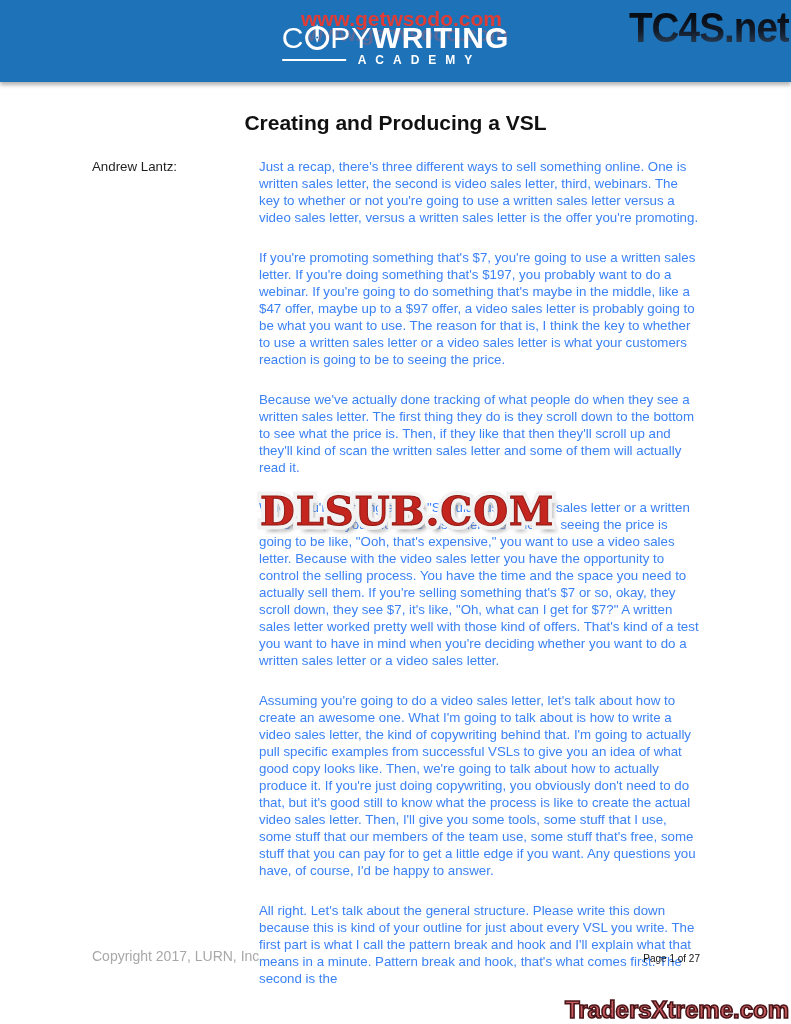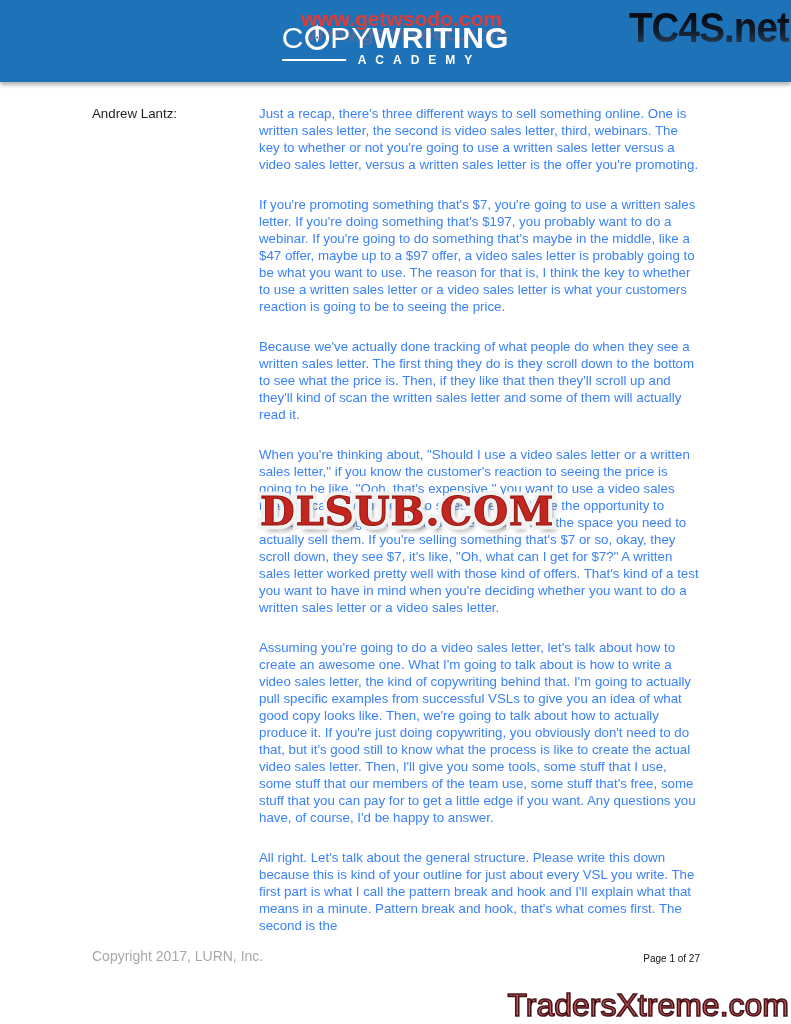--- a/index.html
+++ b/index.html
@@ -192,22 +192,22 @@
     align-items: flex-end;
   }
   .copyright { font-size: 14px; color: #a8a8a8; }
   .page-num  { font-size: 10px; color: #111111; }
 
   
   .traders {
     position: absolute;
     right: 2px;
     bottom: 0px;
-    font-size: 32px;
-    font-weight: 400;
+    font-size: 24px;
+    font-weight: 700;
     letter-spacing: 0px;
     color: #c75b5e;
     -webkit-text-stroke: 1.6px #471418;
     text-shadow:
       -2px -2px 2px rgba(255,255,255,0.9),
        2px  2px 3px rgba(255,255,255,0.9),
       -2px  2px 2px rgba(255,255,255,0.9),
        2px -2px 2px rgba(255,255,255,0.9);
     white-space: nowrap;
     pointer-events: none;
@@ -239,20 +239,21 @@
       </div>
       <div class="logo-row2">
         <span class="academy-line"></span>
         <span class="logo-academy">ACADEMY</span>
       </div>
     </div>
 
     <div class="tc4s">TC4S.net</div>
   </div>
 
+  <h1 class="doc-title">Creating and Producing a VSL</h1>
 
   <div class="content">
     <div class="speaker-col">
       <div class="speaker-label">Andrew Lantz:</div>
     </div>
     <div class="text-col">
       <p class="para">Just a recap, there's three different ways to sell something online. One is written sales letter, the second is video sales letter, third, webinars. The key to whether or not you're going to use a written sales letter versus a video sales letter, versus a written sales letter is the offer you're promoting.</p>
       <p class="para">If you're promoting something that's $7, you're going to use a written sales letter. If you're doing something that's $197, you probably want to do a webinar. If you're going to do something that's maybe in the middle, like a $47 offer, maybe up to a $97 offer, a video sales letter is probably going to be what you want to use. The reason for that is, I think the key to whether to use a written sales letter or a video sales letter is what your customers reaction is going to be to seeing the price.</p>
       <p class="para">Because we've actually done tracking of what people do when they see a written sales letter. The first thing they do is they scroll down to the bottom to see what the price is. Then, if they like that then they'll scroll up and they'll kind of scan the written sales letter and some of them will actually read it.</p>
       <p class="para">When you're thinking about, "Should I use a video sales letter or a written sales letter," if you know the customer's reaction to seeing the price is going to be like, "Ooh, that's expensive," you want to use a video sales letter. Because with the video sales letter you have the opportunity to control the selling process. You have the time and the space you need to actually sell them. If you're selling something that's $7 or so, okay, they scroll down, they see  $7, it's like, "Oh, what can I get for $7?" A written sales letter worked pretty well with those kind of offers. That's kind of a test you want to have in mind when you're deciding whether you want to do a written sales letter or a video sales letter.</p>

